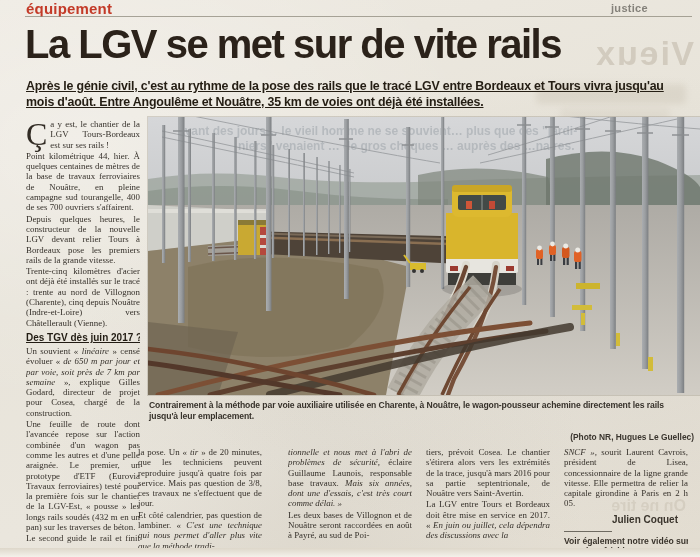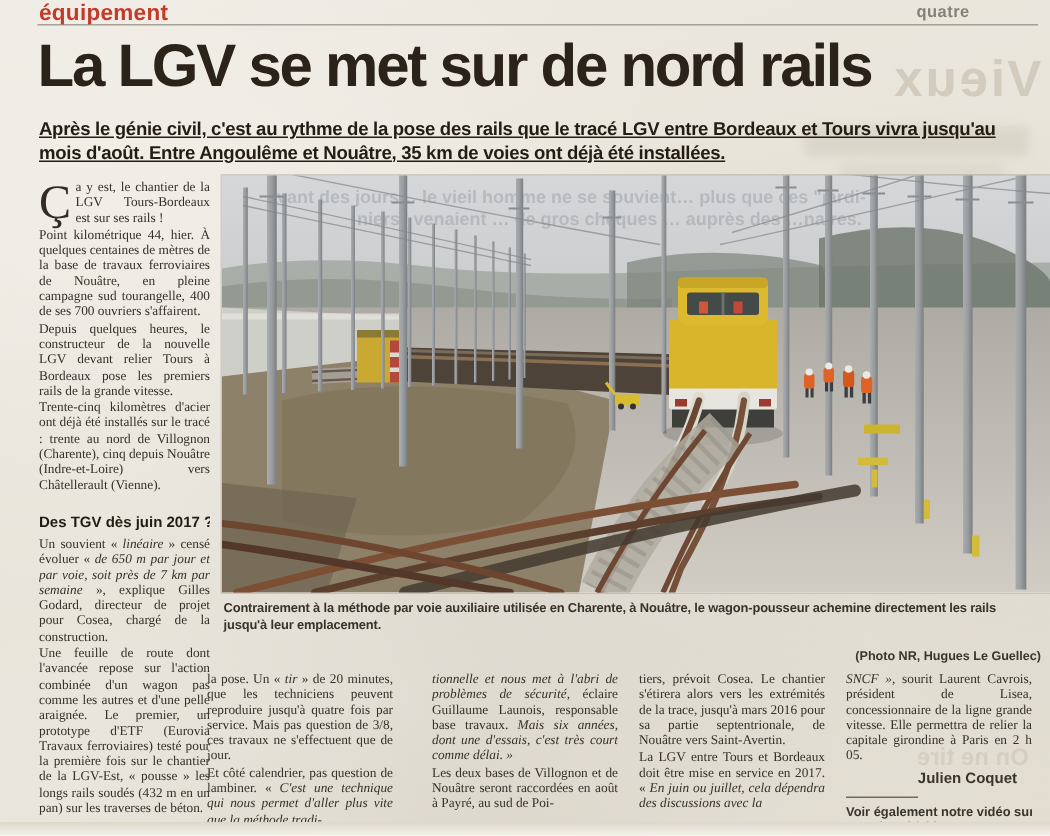--- a/index.html
+++ b/index.html
@@ -27,45 +27,45 @@
   .col{position:absolute;font-size:8.9px;line-height:10.3px;text-align:justify;color:#35302а;color:#35302a;}
   .col p{margin:0 0 1px 0;}
   .col .it{font-style:italic;}
   .col1{left:26px;top:119px;width:114px;height:426px;overflow:hidden;}
   .bcol{top:447px;height:110px;overflow:hidden;}
   .col2{left:138px;width:124px;}
   .col3{left:288px;width:124px;}
   .col4{left:426px;width:124px;font-family:Liberation Serif, serif;}
   .col5wrap{position:absolute;left:564px;top:447px;width:124px;height:110px;overflow:hidden;}
   .col5{position:static;width:124px;}
-  .crosshead{font:bold 10px/13px "Liberation Sans",sans-serif;color:#221c13;margin:14px 0 2px 0;white-space:nowrap;overflow:hidden;}
+  .crosshead{font:bold 10px/13px "Liberation Sans",sans-serif;color:#221c13;margin:3px 0 2px 0;white-space:nowrap;overflow:hidden;text-decoration:underline;}
   .dropcap{float:left;font:400 32px/26px "Liberation Serif",serif;padding:2px 3px 0 0;color:#322c25;}
   .photo{position:absolute;left:148px;top:117px;width:552px;height:278px;box-shadow:0 0 0 1px rgba(120,112,96,.25);}
   .caption{position:absolute;left:149px;top:400px;width:546px;font:bold 8.6px/11px "Liberation Sans",sans-serif;color:#37322b;letter-spacing:-.1px;}
   .credit{position:absolute;left:418px;top:433px;width:276px;text-align:right;font:bold 8.4px/9px "Liberation Sans",sans-serif;color:#3a352e;}
   .byline{margin-top:5px;text-align:right;padding-right:10px;font:bold 10px/11px "Liberation Sans",sans-serif;color:#3a342c;}
   .byline-rule{margin:6px 0 4px 0;width:48px;height:1px;background:#6e6a61;}
   .video-note{font:bold 8.6px/10px "Liberation Sans",sans-serif;color:#3a342c;white-space:nowrap;}
   .page-bottom{position:absolute;left:0;bottom:0;width:700px;height:9px;background:linear-gradient(#ddd7ca,#f4f1ea);}
 </style>
 </head>
 <body>
 
 <div id="page">
 
   <div class="kicker">équipement</div>
-  <div class="justice">quatre</div>
+  <div class="justice">justice</div>
   <div class="toprule"></div>
 
   <div class="ghost-mirror ghost-head">Vieux</div>
   <div class="ghost-bar gb1"></div>
   <div class="ghost-bar gb2"></div>
   <div class="ghost-mirror ghost-two">On ne tire</div>
 
-  <h1 class="headline" style="margin:0;">La LGV se met sur de nord rails</h1>
+  <h1 class="headline" style="margin:0;">La LGV se met sur de vite rails</h1>
   <div class="standfirst">Après le génie civil, c'est au rythme de la pose des rails que le tracé LGV entre Bordeaux et Tours vivra jusqu'au mois d'août. Entre Angoulême et Nouâtre, 35 km de voies ont déjà été installées.</div>
 
   <div class="col col1">
       <p><span class="dropcap">Ç</span><span>a y est, le chantier de la LGV Tours-Bordeaux est sur ses rails !</span></p>
       <p><span>Point kilométrique 44, hier. À quelques centaines de mètres de la base de travaux ferroviaires de Nouâtre, en pleine campagne sud tourangelle, 400 de ses 700 ouvriers s'affairent.</span></p>
       <p><span>Depuis quelques heures, le constructeur de la nouvelle LGV devant relier Tours à Bordeaux pose les premiers rails de la grande vitesse.</span></p>
       <p><span>Trente-cinq kilomètres d'acier ont déjà été installés sur le tracé : trente au nord de Villognon (Charente), cinq depuis Nouâtre (Indre-et-Loire) vers Châtellerault (Vienne).</span></p>
       <h3 class="crosshead">Des TGV dès juin 2017 ?</h3>
       <p><span>Un souvient « </span><span class="it">linéaire</span><span> » censé évoluer « </span><span class="it">de 650 m par jour et par voie, soit près de 7 km par semaine</span><span> », explique Gilles Godard, directeur de projet pour Cosea, chargé de la construction.</span></p>
       <p><span>Une feuille de route dont l'avancée repose sur l'action combinée d'un wagon pas comme les autres et d'une pelle araignée. Le premier, un prototype d'ETF (Eurovia Travaux ferroviaires) testé pour la première fois sur le chantier de la LGV-Est, « pousse » les longs rails soudés (432 m en un pan) sur les traverses de béton.</span></p>

